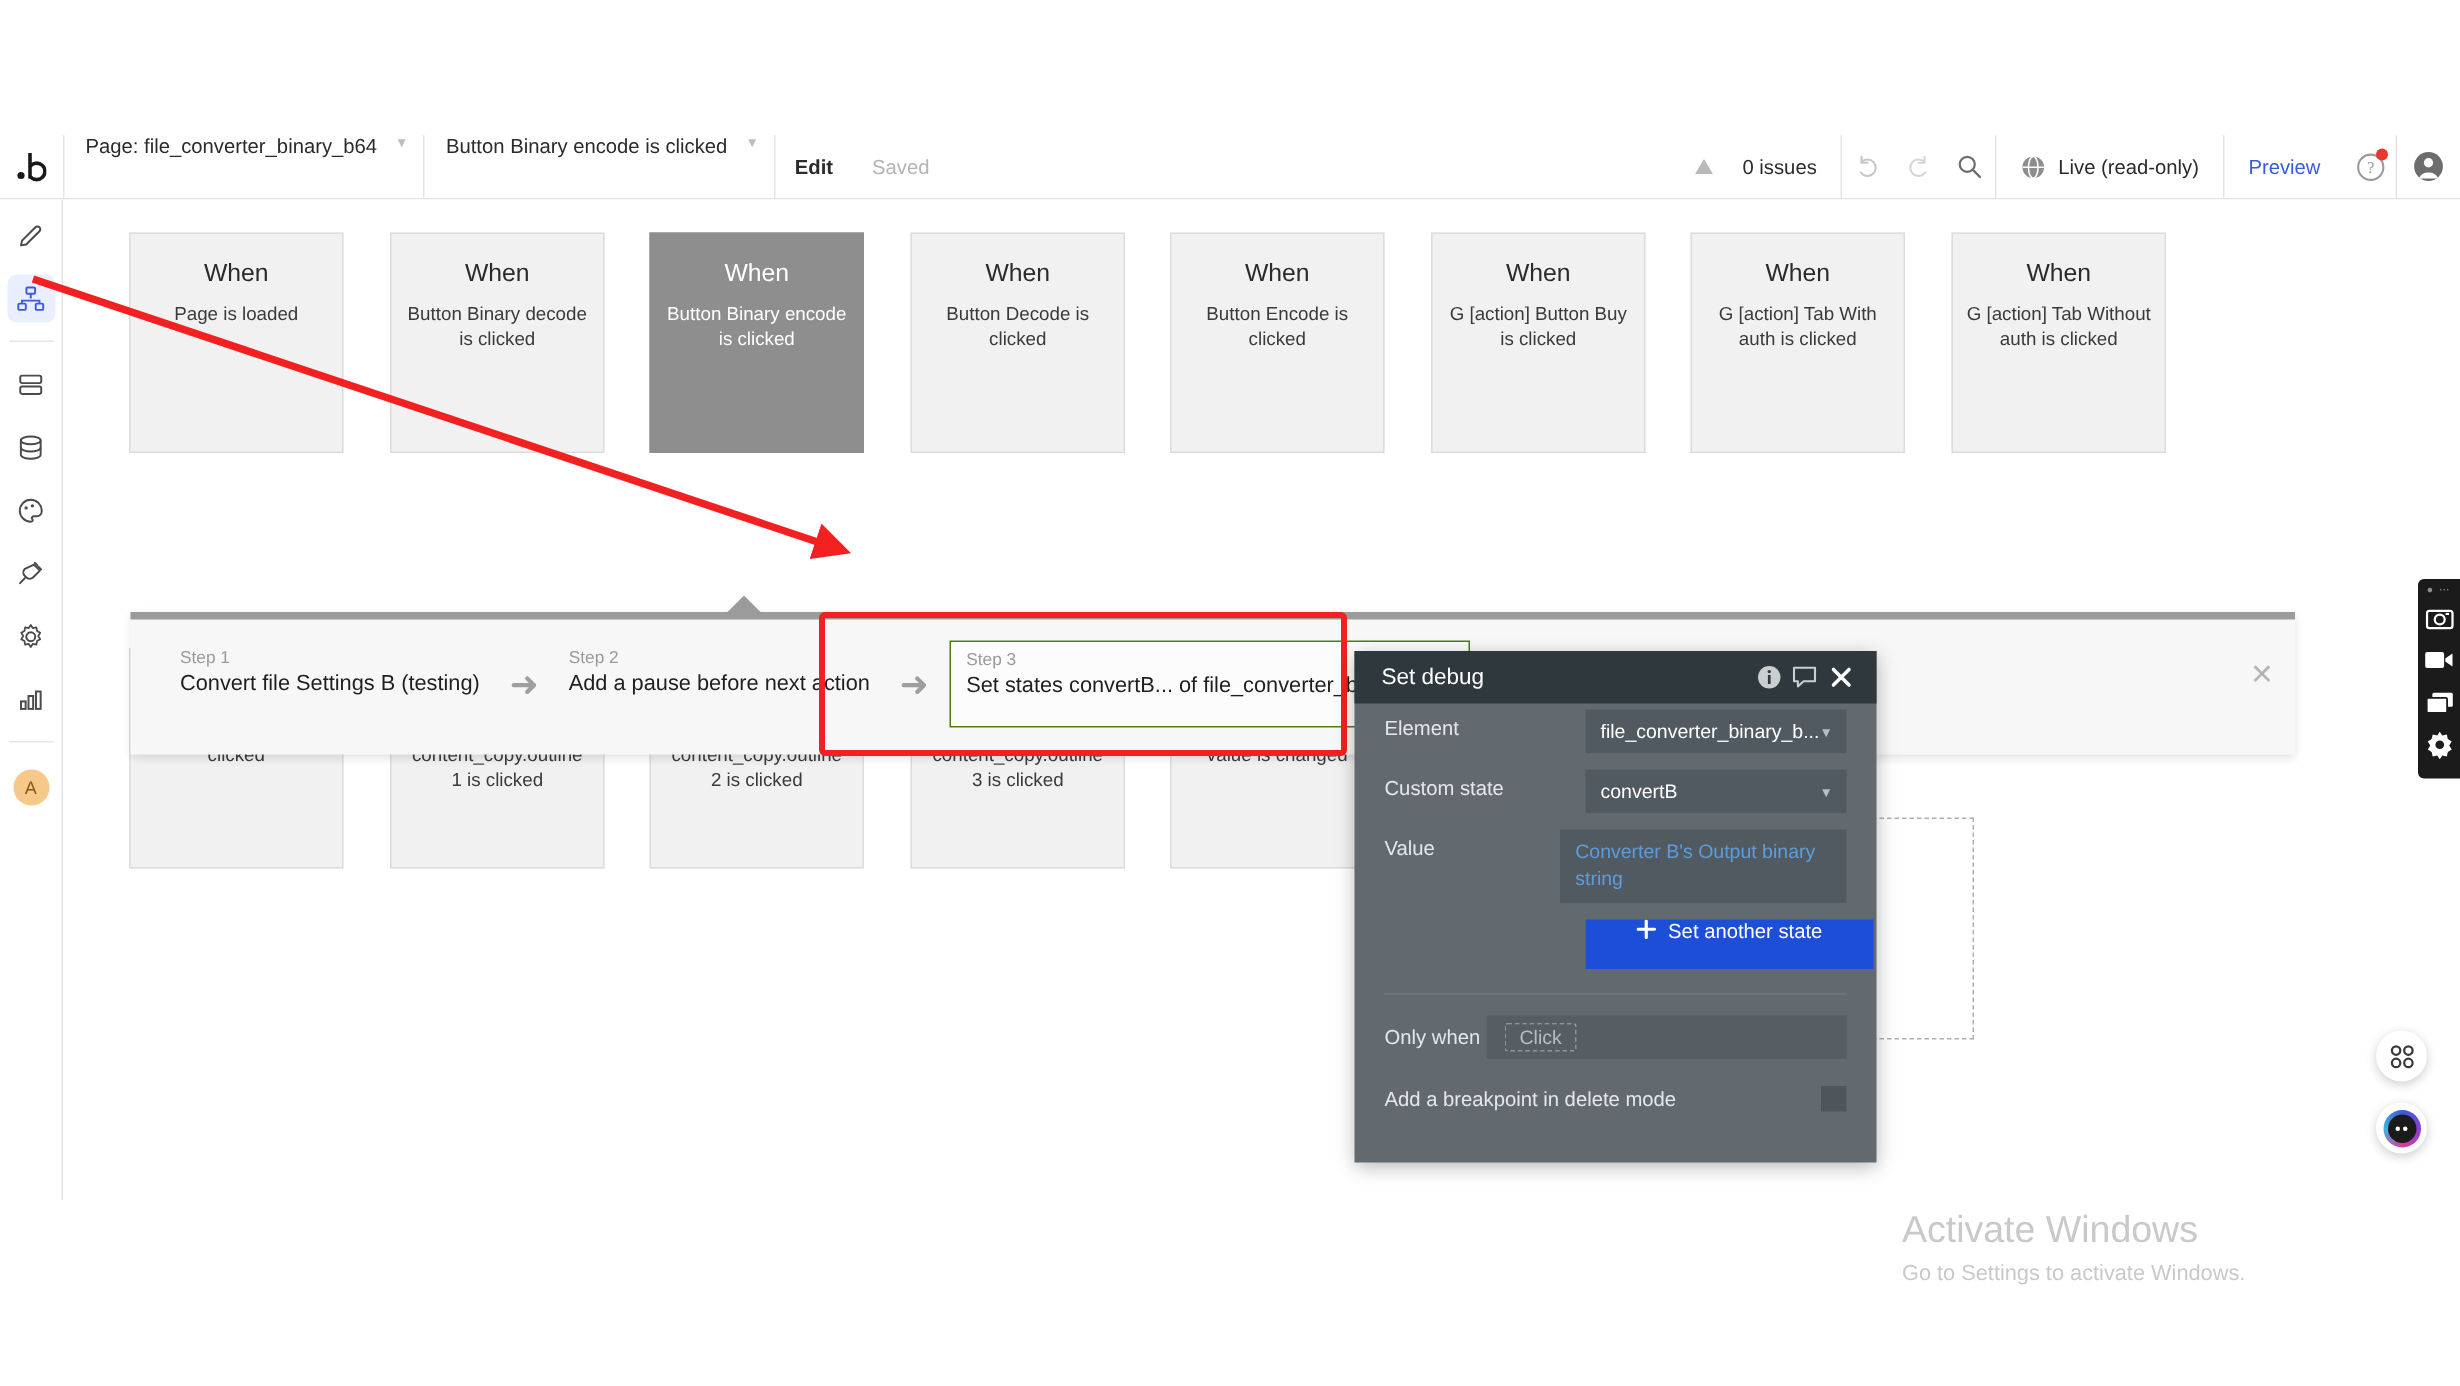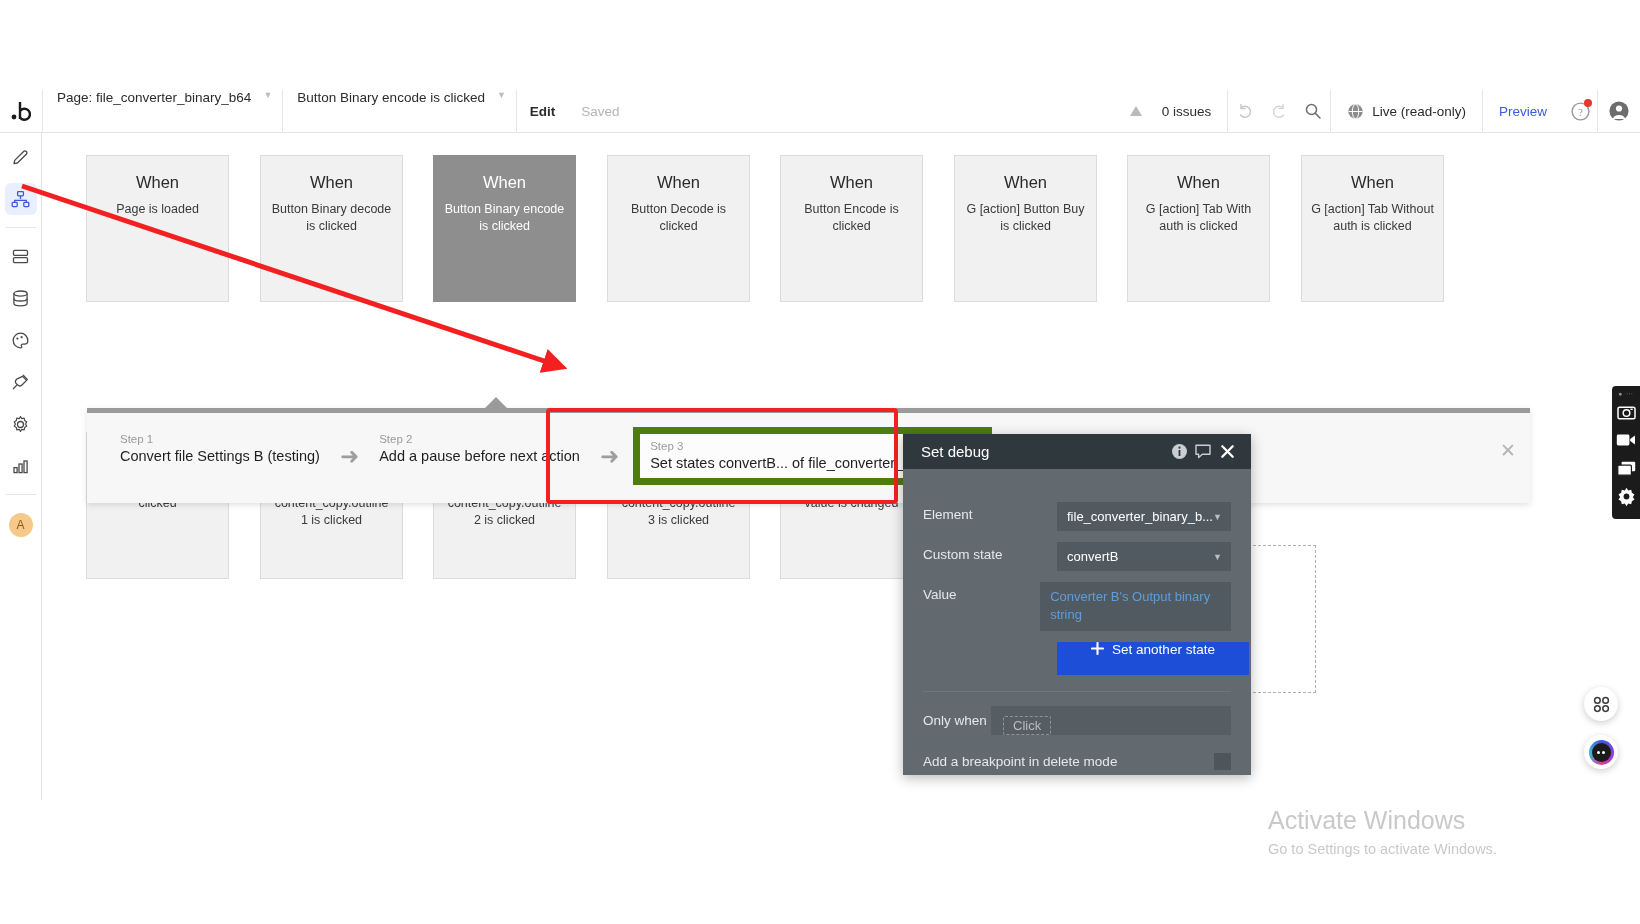--- a/index.html
+++ b/index.html
@@ -186,21 +186,21 @@
     position: absolute;
     left: 27px; top: 14px;
     display: flex; align-items: center;
   }
   .step-box {
     min-width: 140px; height: 55px;
     padding: 4px 6px 0 6px;
     cursor: pointer;
   }
   .step-box.boxed {
-    border: 7px solid #4d7c0f;
+    border: 1px solid #4d7c0f;
     background: #fcfcfc;
     padding: 6px 10px 0 10px;
     height: 58px;
   }
   .step-label { font-size: 11.5px; color: #9a9a9a; margin-bottom: 3px; }
   .step-title { font-size: 14.5px; color: #1f1f1f; white-space: nowrap; }
   .step-delete {
     font-size: 11.5px; color: #9a9a9a; text-align: right;
     margin-top: 1px; cursor: pointer;
   }
@@ -255,21 +255,21 @@
   }
   .ss-title {
     flex: 1 1 auto;
     font-size: 15px; color: #ffffff;
   }
   .ss-hicon {
     width: 24px; height: 24px;
     display: flex; align-items: center; justify-content: center;
     cursor: pointer;
   }
-  .ss-body { padding: 33px 20px 0 20px; }
+  .ss-body { padding: 4px 20px 0 20px; }
   .ss-row {
     display: flex; align-items: flex-start;
     margin-bottom: 11px;
   }
   .ss-lbl {
     width: 134px; padding-top: 5px;
     font-size: 13.5px; color: #e4e8ea;
   }
   .ss-field {
     flex: 1 1 auto;
@@ -306,21 +306,21 @@
     border-top: 1px solid #6f777d;
   }
   .ss-row2 {
     display: flex; align-items: center;
     padding: 14px 20px 0 20px;
   }
   .ss-lbl2 { width: 68px; font-size: 13.5px; color: #e4e8ea; }
   .ss-clickfield {
     flex: 1 1 auto; height: 29px;
     background: #565e64;
-    display: flex; align-items: flex-end;
+    display: flex; align-items: center;
     padding: 0 12px;
   }
   .ss-clickpill {
     border: 1px dashed #8d959a;
     color: #b7bdc1; font-size: 13px;
     padding: 1px 9px; border-radius: 2px;
   }
   .ss-bprow {
     display: flex; align-items: center;
     padding: 18px 20px 0 20px;

